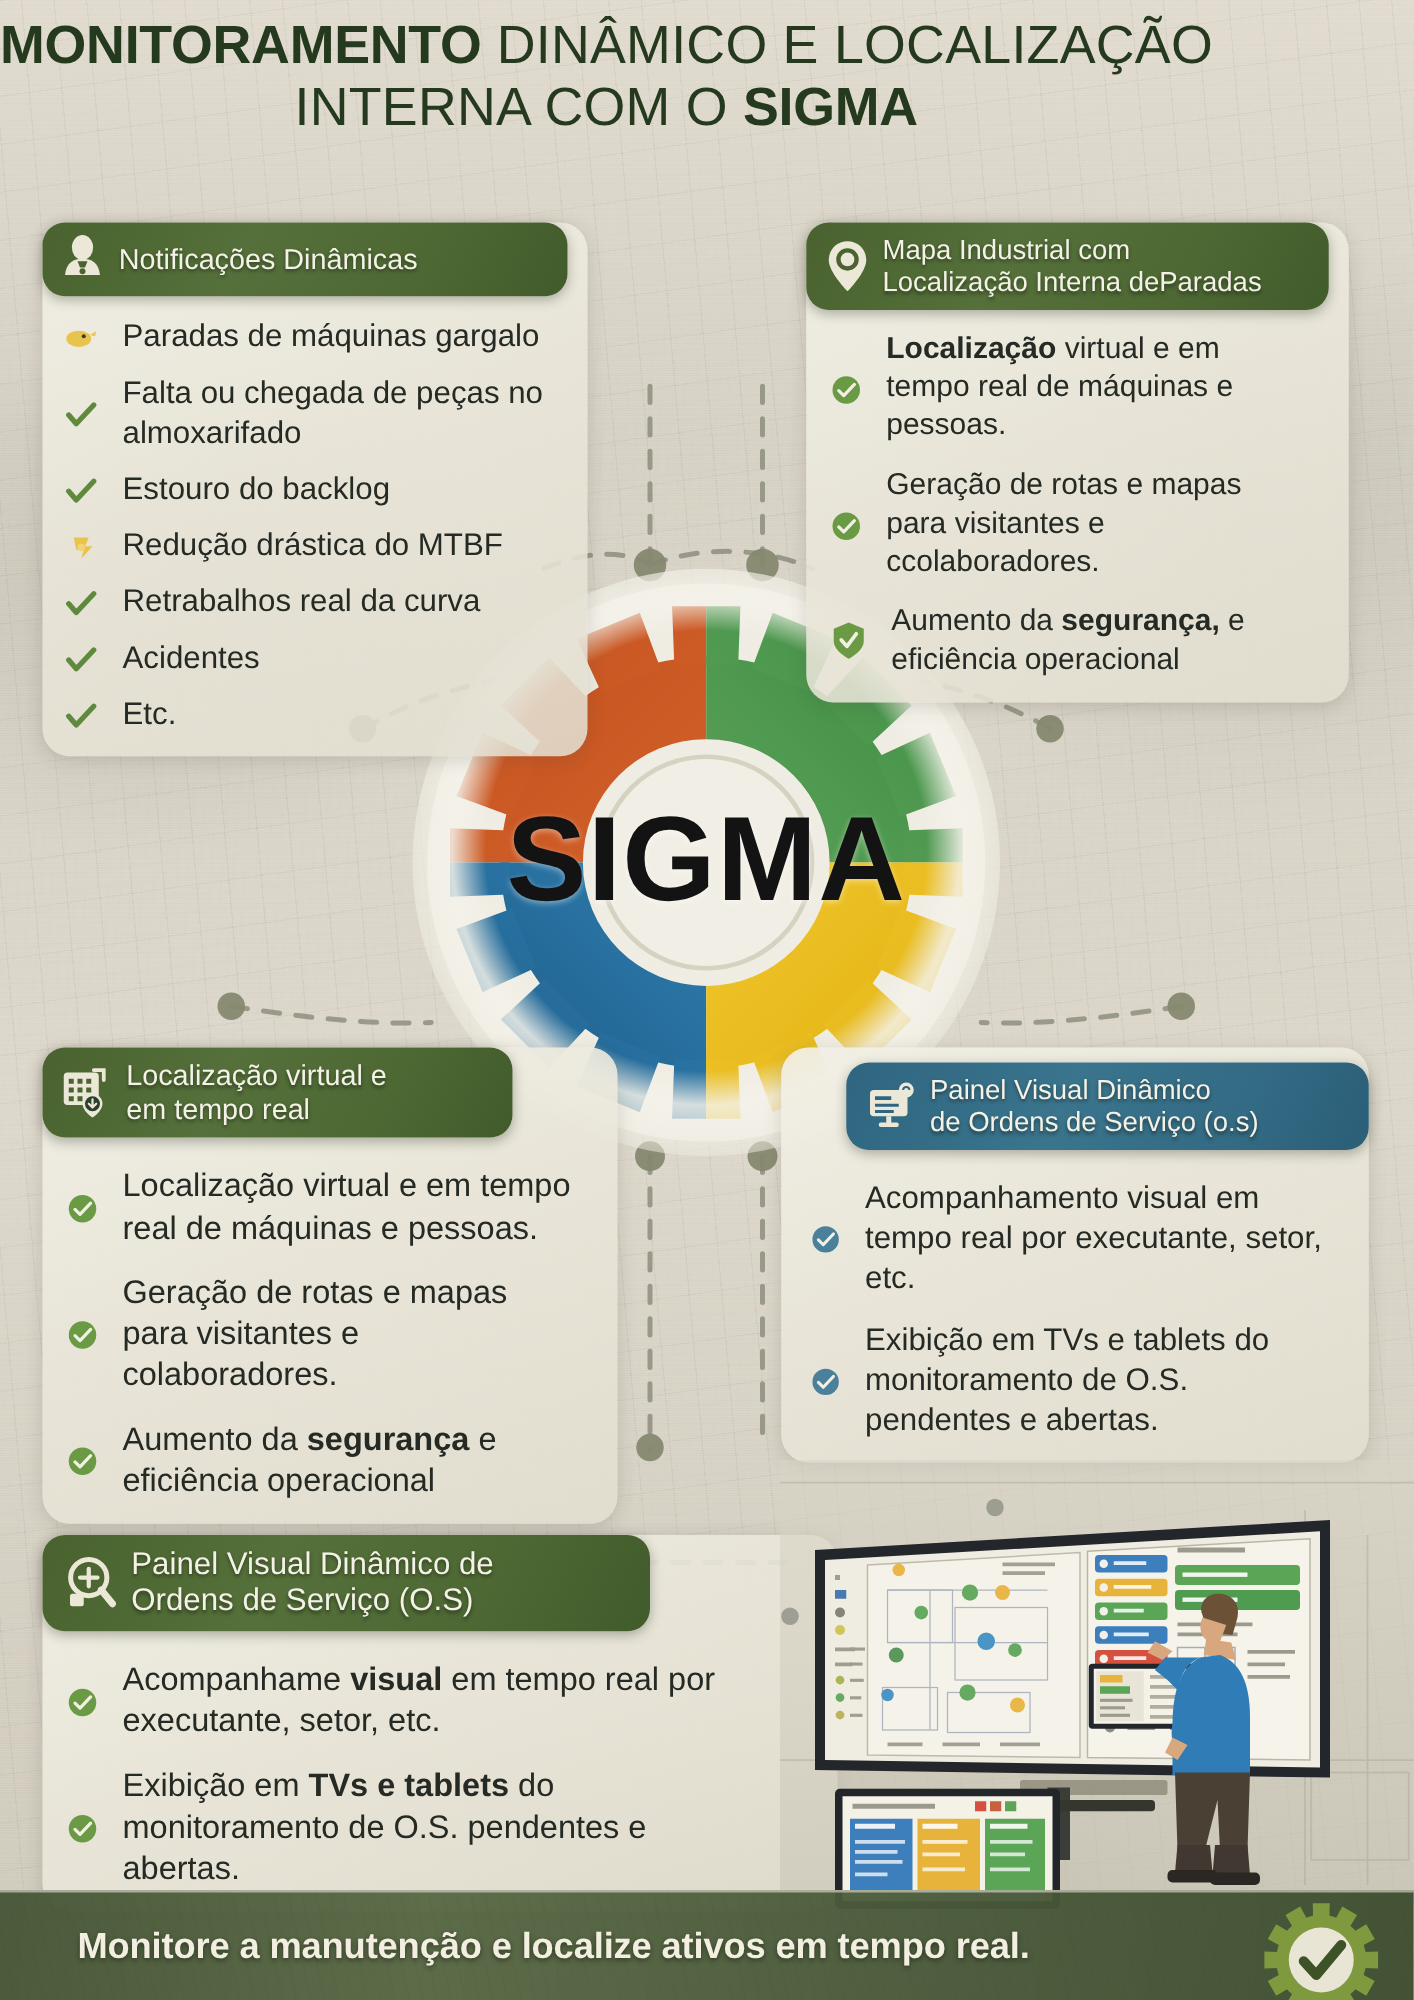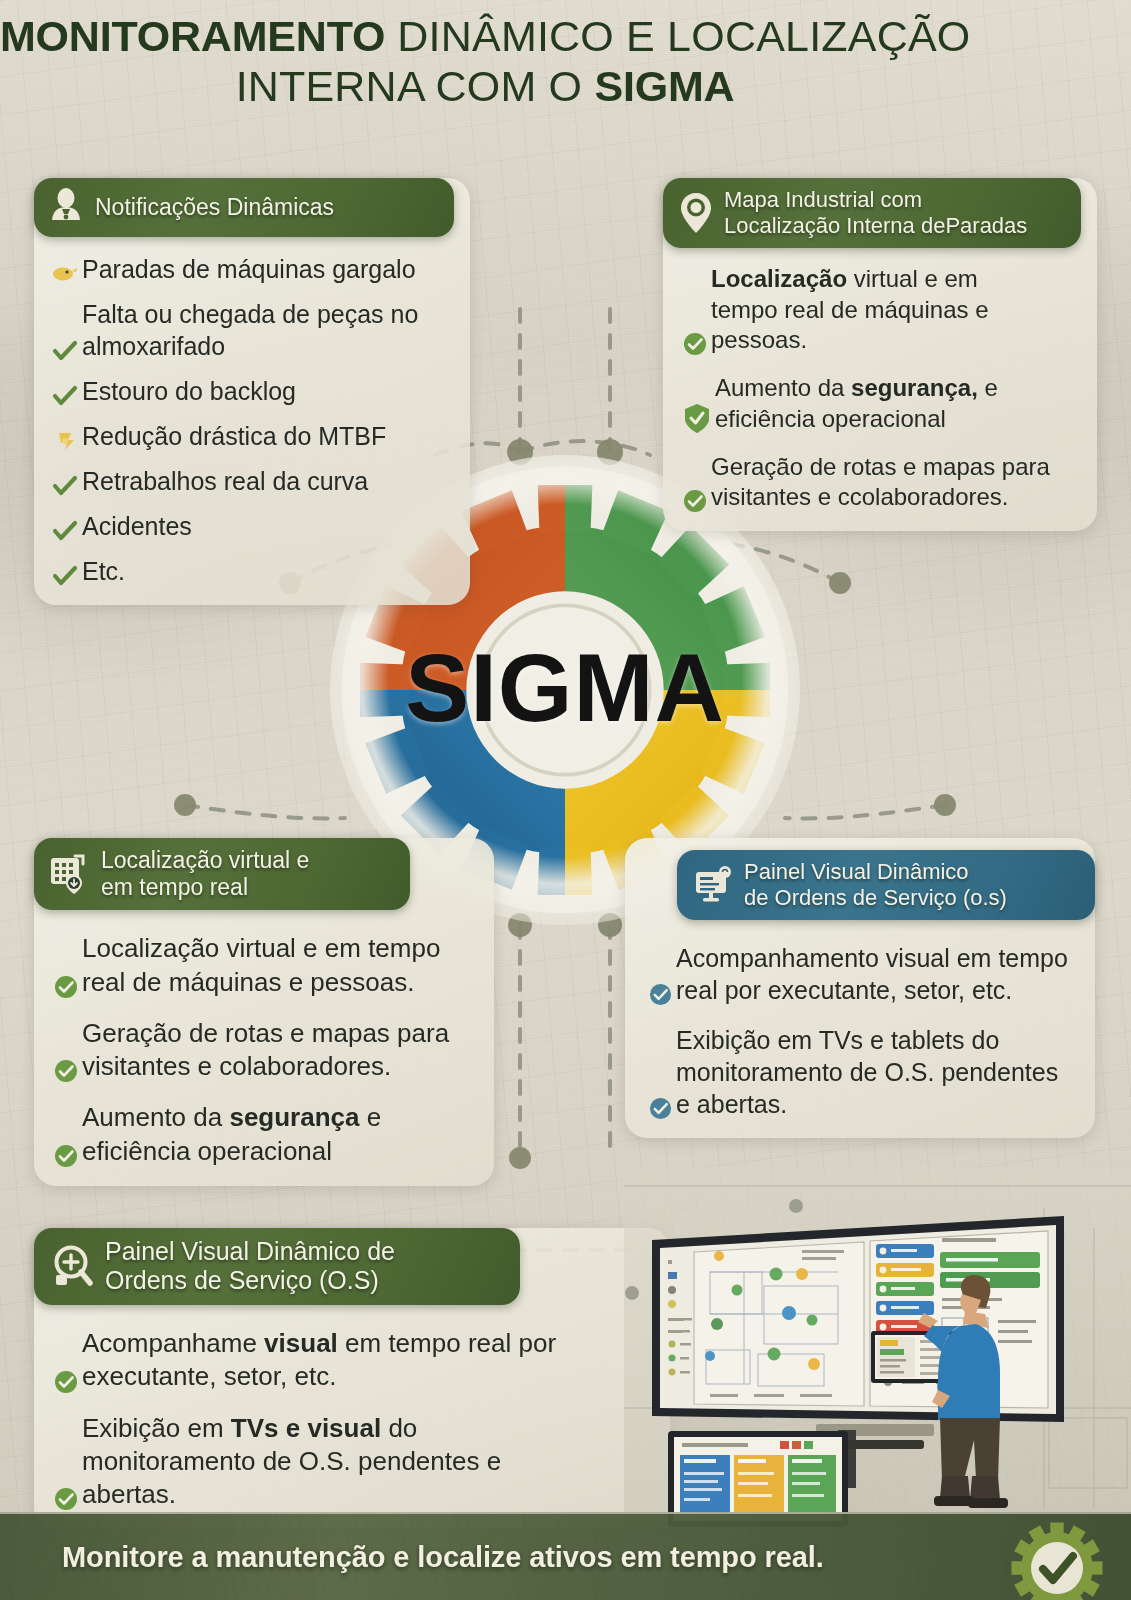--- a/index.html
+++ b/index.html
@@ -100,21 +100,21 @@
     color:#f4f2e7; line-height:1.16;
     text-shadow: 0 2px 3px rgba(18,26,12,.55);
   }
   .head-l1, .head-l2{ display:block; white-space:nowrap; }
   .hb{ font-weight:400; }
   .hn{ font-weight:500; }
 
   .head-icon{ flex:0 0 auto; display:block; }
 
   
-  .bul{ display:flex; align-items:flex-end; gap:4px; margin-top:13px; }
+  .bul{ display:flex; align-items:center; gap:20px; margin-top:13px; }
   .bul:first-of-type{ margin-top:16px; }
   .bul-ico{ flex:0 0 auto; margin-top:3px; }
   .bul-txt{ color:#252a24; line-height:1.28; }
   .bb{ font-weight:700; }
 
   
   #footer{
     position:absolute; left:0; bottom:0; width:1131px; height:88px; z-index:20;
     background:
       linear-gradient(95deg, rgba(70,86,54,.96) 0%, rgba(84,100,64,.93) 30%, rgba(74,90,58,.95) 62%, rgba(63,78,49,.97) 100%),
@@ -305,21 +305,21 @@
       <div class="bul">
         <svg class="bul-ico" width="26" height="22" viewBox="0 0 26 22">
             <path d="M3 11 L9 18 L23 3" stroke="#5f8a3e" stroke-width="4.2" fill="none" stroke-linecap="round" stroke-linejoin="round"></path>
           </svg>
         <span class="bul-txt" style="font-size:25px;">Etc.</span>
       </div>
     </div>
   </div>
 </div>
 
-<div class="card" id="card-mapa" style="left:663px; top:178px; width:434px;">
+<div class="card" id="card-mapa" style="left:645px; top:178px; width:434px;">
   <div class="card-body" style="padding-top:0; padding-left:0;">
     <div class="card-head head-green" style="width:418px; padding-left:16px;">
       <svg class="head-icon" width="34" height="44" viewBox="0 0 34 44">
         <path d="M17 2 C 8 2, 2 9, 2 17 C 2 27, 17 42, 17 42 C 17 42, 32 27, 32 17 C 32 9, 26 2, 17 2 Z" fill="#ece8d8"></path>
         <circle cx="17" cy="16.5" r="9" fill="#4a6330"></circle>
         <circle cx="17" cy="16.5" r="5.5" fill="#ece8d8"></circle>
       </svg>
       <div class="head-text" style="font-size:22px;">
         <span class="head-l1"><span class="hb">Mapa Industrial</span><span class="hn"> com</span></span>
         <span class="head-l2"><span class="hb">Localização Interna</span><span class="hn"> de</span><span class="hb">Paradas</span></span>
@@ -328,32 +328,32 @@
 
     <div style="padding:0 14px 0 20px;">
       <div class="bul">
         <svg class="bul-ico" width="24" height="24" viewBox="0 0 24 24">
             <circle cx="12" cy="12" r="11" fill="#6a9a44"></circle>
             <path d="M6 12.5 L10 16.5 L18.5 7.5" stroke="#f2f0e4" stroke-width="2.6" fill="none" stroke-linecap="round" stroke-linejoin="round"></path>
           </svg>
         <span class="bul-txt" style="font-size:24px; max-width:330px;"><span class="bb">Localização</span><span> virtual e em tempo real de máquinas e pessoas.</span></span>
       </div>
       <div class="bul" style="margin-top:17px;">
+        <svg class="bul-ico" width="24" height="24" viewBox="0 0 24 24">
+            <circle cx="12" cy="12" r="11" fill="#6a9a44"></circle>
+            <path d="M6 12.5 L10 16.5 L18.5 7.5" stroke="#f2f0e4" stroke-width="2.6" fill="none" stroke-linecap="round" stroke-linejoin="round"></path>
+          </svg>
+        <span class="bul-txt" style="font-size:24px; max-width:350px;">Geração de rotas e mapas para visitantes e ccolaboradores.</span>
+      </div>
+      <div class="bul" style="margin-top:17px;">
         <svg class="bul-ico" width="28" height="32" viewBox="0 0 28 32" style="margin-top:0;">
           <path d="M14 1 L26 6 V16 C26 24, 14 30, 14 30 C14 30, 2 24, 2 16 V6 Z" fill="#6a9a44"></path>
           <path d="M8 15 L12.5 20 L20 10" stroke="#f2f0e4" stroke-width="3" fill="none" stroke-linecap="round" stroke-linejoin="round"></path>
         </svg>
         <span class="bul-txt" style="font-size:24px; max-width:330px;"><span>Aumento da </span><span class="bb">segurança,</span><span> e eficiência operacional</span></span>
-      </div>
-      <div class="bul" style="margin-top:17px;">
-        <svg class="bul-ico" width="24" height="24" viewBox="0 0 24 24">
-            <circle cx="12" cy="12" r="11" fill="#6a9a44"></circle>
-            <path d="M6 12.5 L10 16.5 L18.5 7.5" stroke="#f2f0e4" stroke-width="2.6" fill="none" stroke-linecap="round" stroke-linejoin="round"></path>
-          </svg>
-        <span class="bul-txt" style="font-size:24px; max-width:350px;">Geração de rotas e mapas para visitantes e ccolaboradores.</span>
       </div>
     </div>
   </div>
 </div>
 
 <div class="card" id="card-local" style="left:34px; top:838px; width:460px;">
   <div class="card-body" style="padding-top:0; padding-left:0;">
     <div class="card-head head-green" style="width:376px;">
       <svg class="head-icon" width="42" height="42" viewBox="0 0 42 42">
         <rect x="3" y="5" width="28" height="26" rx="3" fill="#ece8d8"></rect>
@@ -466,21 +466,21 @@
             <circle cx="12" cy="12" r="11" fill="#6a9a44"></circle>
             <path d="M6 12.5 L10 16.5 L18.5 7.5" stroke="#f2f0e4" stroke-width="2.6" fill="none" stroke-linecap="round" stroke-linejoin="round"></path>
           </svg>
         <span class="bul-txt" style="font-size:26px; max-width:495px;"><span>Acompanhame </span><span class="bb">visual</span><span> em tempo real por executante, setor, etc.</span></span>
       </div>
       <div class="bul" style="margin-top:18px;">
         <svg class="bul-ico" width="24" height="24" viewBox="0 0 24 24">
             <circle cx="12" cy="12" r="11" fill="#6a9a44"></circle>
             <path d="M6 12.5 L10 16.5 L18.5 7.5" stroke="#f2f0e4" stroke-width="2.6" fill="none" stroke-linecap="round" stroke-linejoin="round"></path>
           </svg>
-        <span class="bul-txt" style="font-size:26px; max-width:510px;"><span>Exibição em </span><span class="bb">TVs e visual</span><span> do monitoramento de O.S. pendentes e abertas.</span></span>
+        <span class="bul-txt" style="font-size:26px; max-width:510px;"><span>Exibição em </span><span class="bb">TVs e tablets</span><span> do monitoramento de O.S. pendentes e abertas.</span></span>
       </div>
     </div>
   </div>
 </div>
 
 <svg id="illus" viewBox="0 0 508 360">
   <defs>
     <linearGradient id="wall" x1="0" y1="0" x2="0" y2="1">
       <stop offset="0%" stop-color="#d8d4c6"></stop>
         <stop offset="100%" stop-color="#c6c2b3"></stop>

